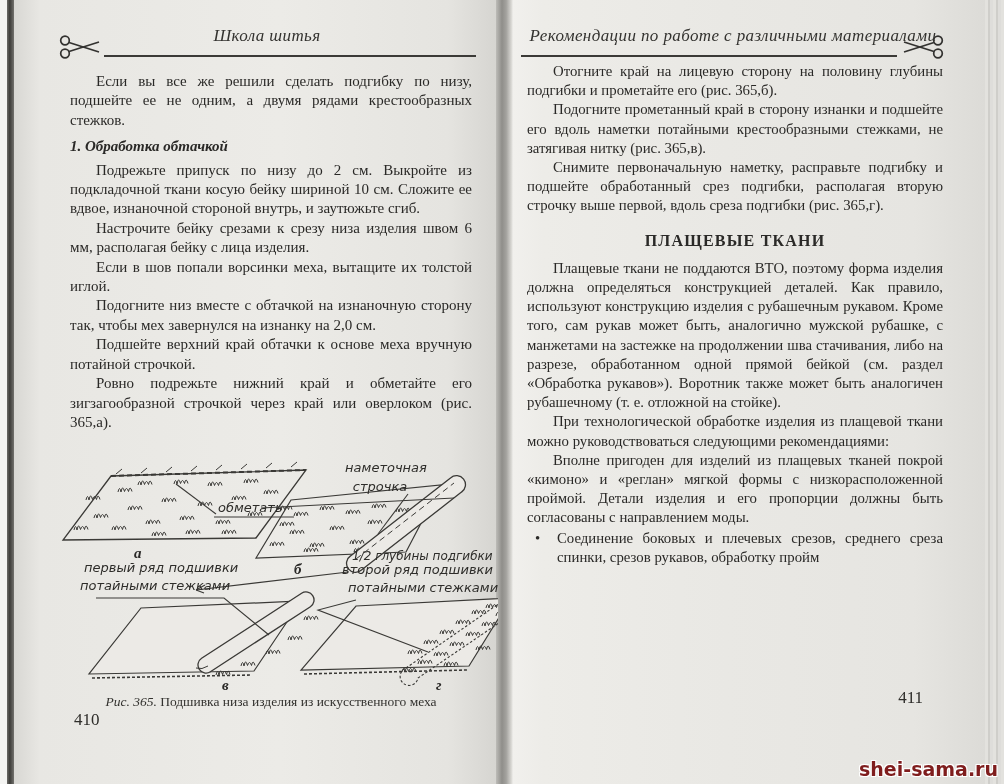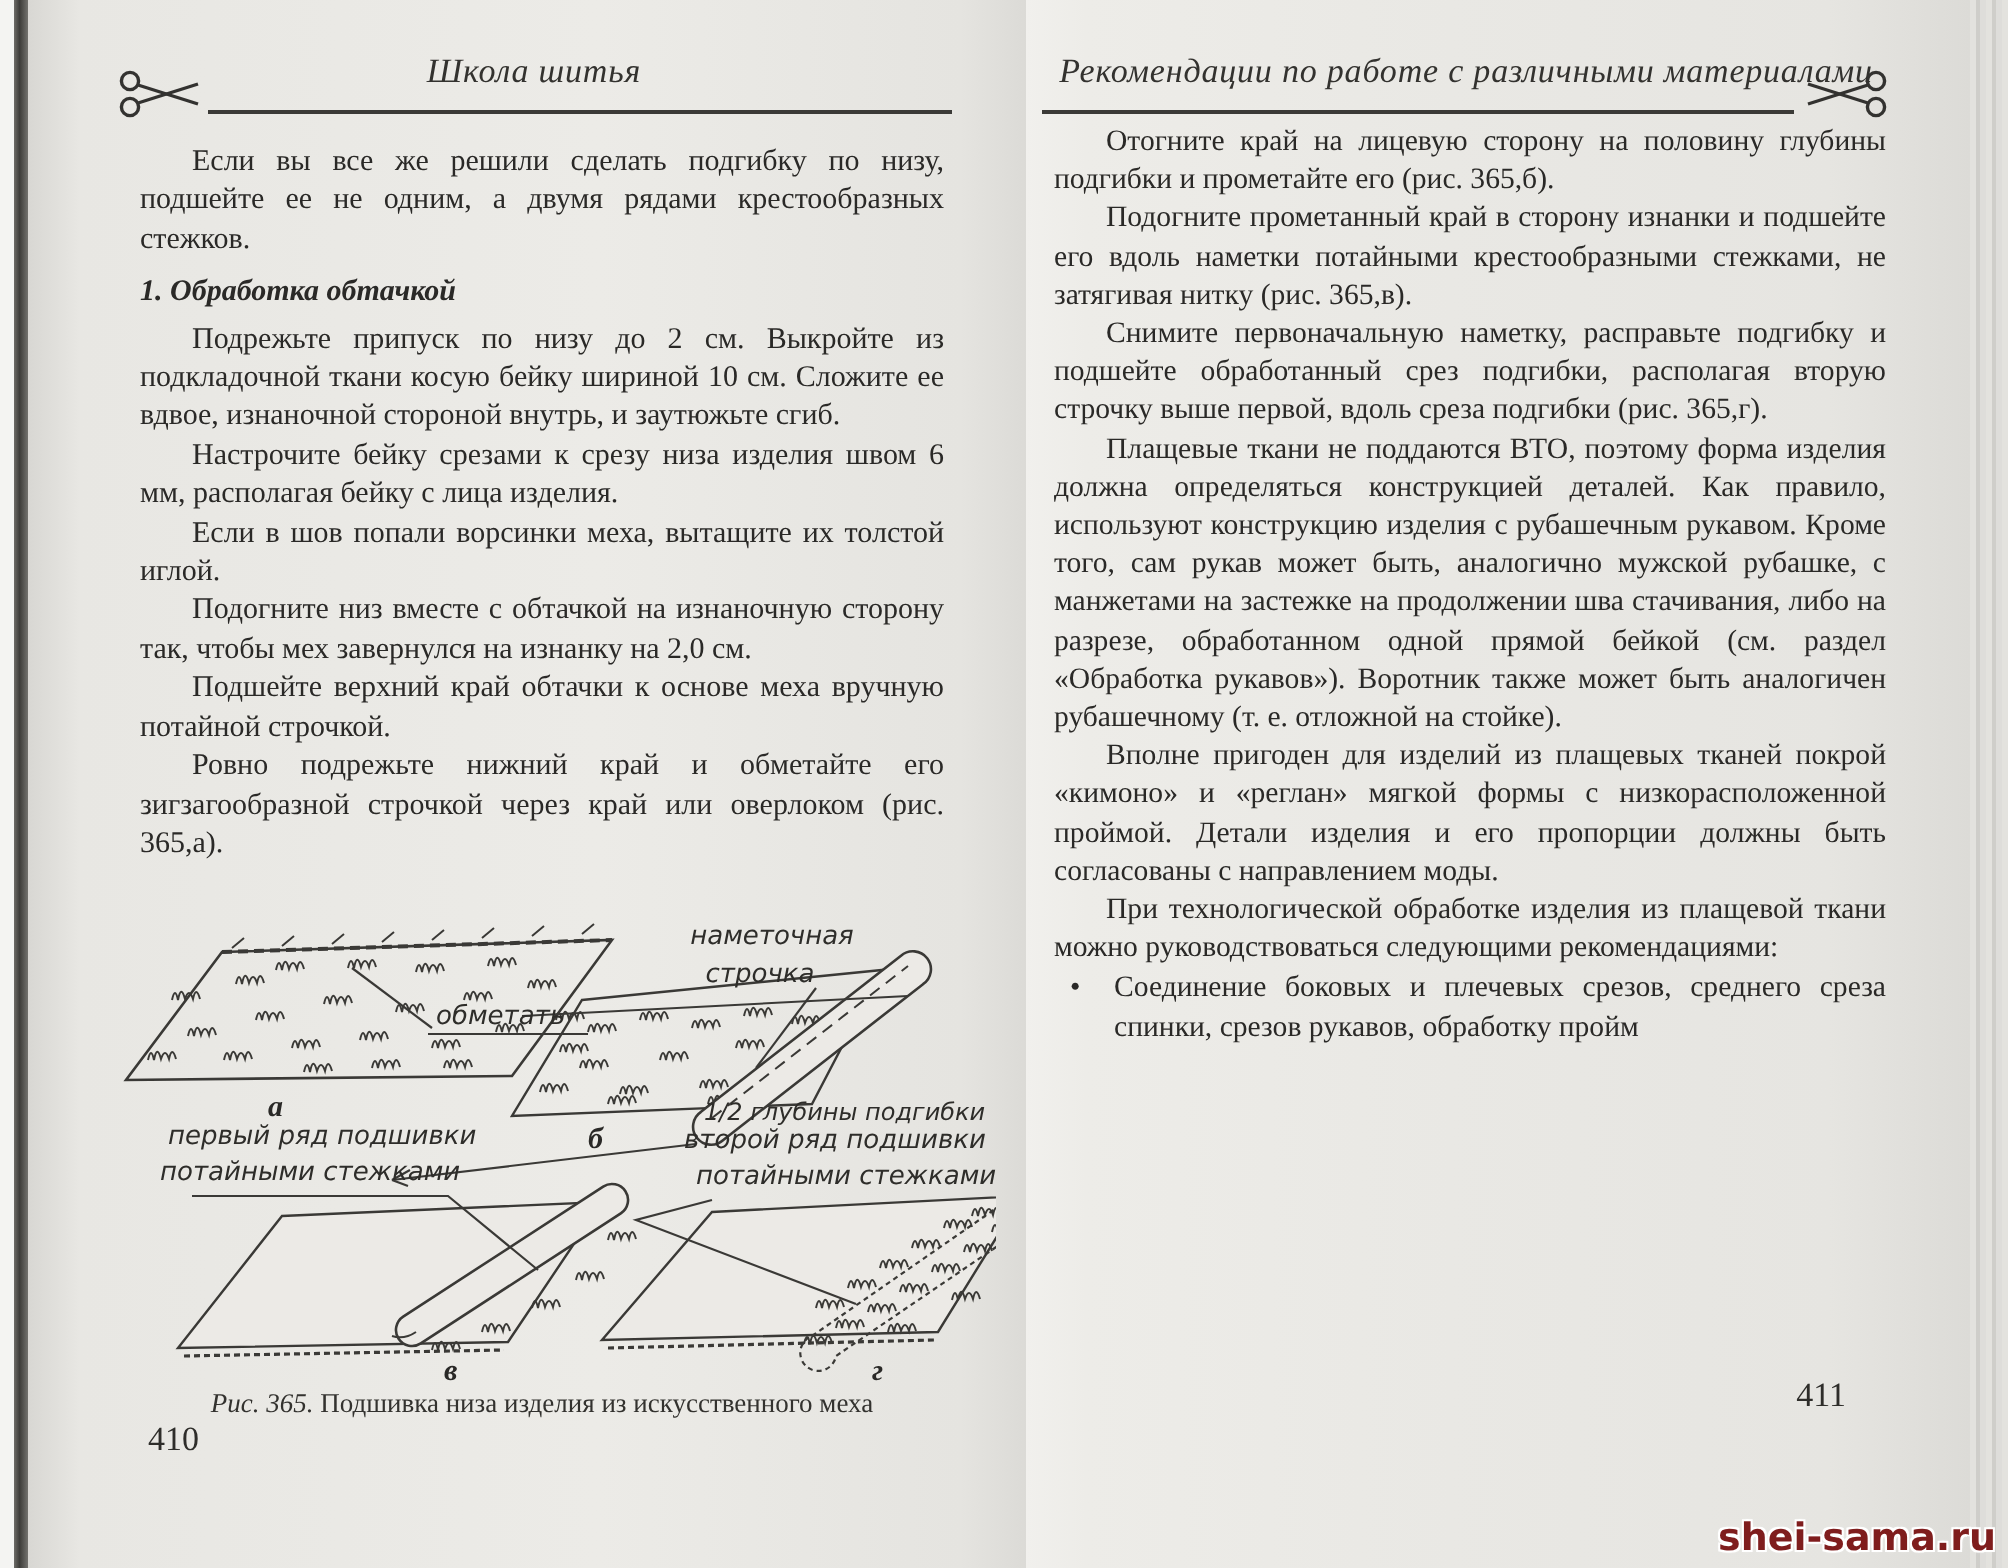--- a/index.html
+++ b/index.html
@@ -8,21 +8,21 @@
   
   .edge-left-white{position:absolute;left:0;top:0;width:7px;height:784px;background:#f4f4f2;}
   .edge-left-dark{position:absolute;left:7px;top:0;width:7px;height:784px;
         background:linear-gradient(90deg,#6d6c68,#3d3c39 40%,#73726e);}
   .gutter{position:absolute;left:496px;top:0;width:17px;height:784px;
         background:linear-gradient(90deg,#bdbcb8,#8f8e8a 35%,#a3a29e 60%,#d8d7d3 90%,#f0efec);}
   .edge-right{position:absolute;left:985px;top:0;width:19px;height:784px;
         background:repeating-linear-gradient(90deg,#e3e2de 0 3px,#cfceca 3px 5px,#deddda 5px 8px);}
   .page{position:absolute;top:0;height:784px;}
   .page-left{left:14px;width:482px;
-        background:linear-gradient(90deg,#d8d7d3 0,#e8e7e3 26px,#ecebe7 55%,#e5e4e0 90%,#d6d5d1 100%);padding-left:36px;}
+        background:linear-gradient(90deg,#d8d7d3 0,#e8e7e3 26px,#ecebe7 55%,#e5e4e0 90%,#d6d5d1 100%);}
   .page-right{left:513px;width:472px;
         background:linear-gradient(90deg,#f1f0ed 0,#edece8 30px,#e9e8e4 45%,#e6e5e1 85%,#dcdbd7 100%);text-decoration:underline;}
 
   
   .runhead{position:absolute;height:36px;}
   .runhead .title{position:absolute;left:0;right:0;top:2px;text-align:center;
         font-style:italic;font-size:17px;letter-spacing:.4px;color:#33322f;}
   .runhead .rule{position:absolute;top:31px;height:2px;background:#3b3a37;}
   .rh-left{left:44px;top:24px;width:418px;}
   .rh-left .rule{left:46px;right:0;}
@@ -239,23 +239,24 @@
           <path d="M11,8.5 L41,18"></path>
           <path d="M11,17.5 L41,8"></path>
         </g>
       </svg>
     </div>
 
     <div class="content col-r">
       <p>Отогните край на лицевую сторону на половину глубины подгибки и прометайте его (рис. 365,б).</p>
       <p>Подогните прометанный край в сторону изнанки и подшейте его вдоль наметки потайными крестообразными стежками, не затягивая нитку (рис. 365,в).</p>
       <p>Снимите первоначальную наметку, расправьте подгибку и подшейте обработанный срез подгибки, располагая вторую строчку выше первой, вдоль среза подгибки (рис. 365,г).</p>
+      <div class="sec-head">ПЛАЩЕВЫЕ ТКАНИ</div>
       <p>Плащевые ткани не поддаются ВТО, поэтому форма изделия должна определяться конструкцией деталей. Как правило, используют конструкцию изделия с рубашечным рукавом. Кроме того, сам рукав может быть, аналогично мужской рубашке, с манжетами на застежке на продолжении шва стачивания, либо на разрезе, обработанном одной прямой бейкой (см. раздел «Обработка рукавов»). Воротник также может быть аналогичен рубашечному (т. е. отложной на стойке).</p>
+      <p>При технологической обработке изделия из плащевой ткани можно руководствоваться следующими рекомендациями:</p>
       <p>Вполне пригоден для изделий из плащевых тканей покрой «кимоно» и «реглан» мягкой формы с низкорасположенной проймой. Детали изделия и его пропорции должны быть согласованы с направлением моды.</p>
-      <p>При технологической обработке изделия из плащевой ткани можно руководствоваться следующими рекомендациями:</p>
       <div class="bullet">
         <span class="dot">•</span>
         <p>Соединение боковых и плечевых срезов, среднего среза спинки, срезов рукавов, обработку пройм</p>
       </div>
     </div>
 
     <div class="pagenum pn-right">411</div>
   </div>
 
   <div class="watermark">shei-sama.ru</div>

